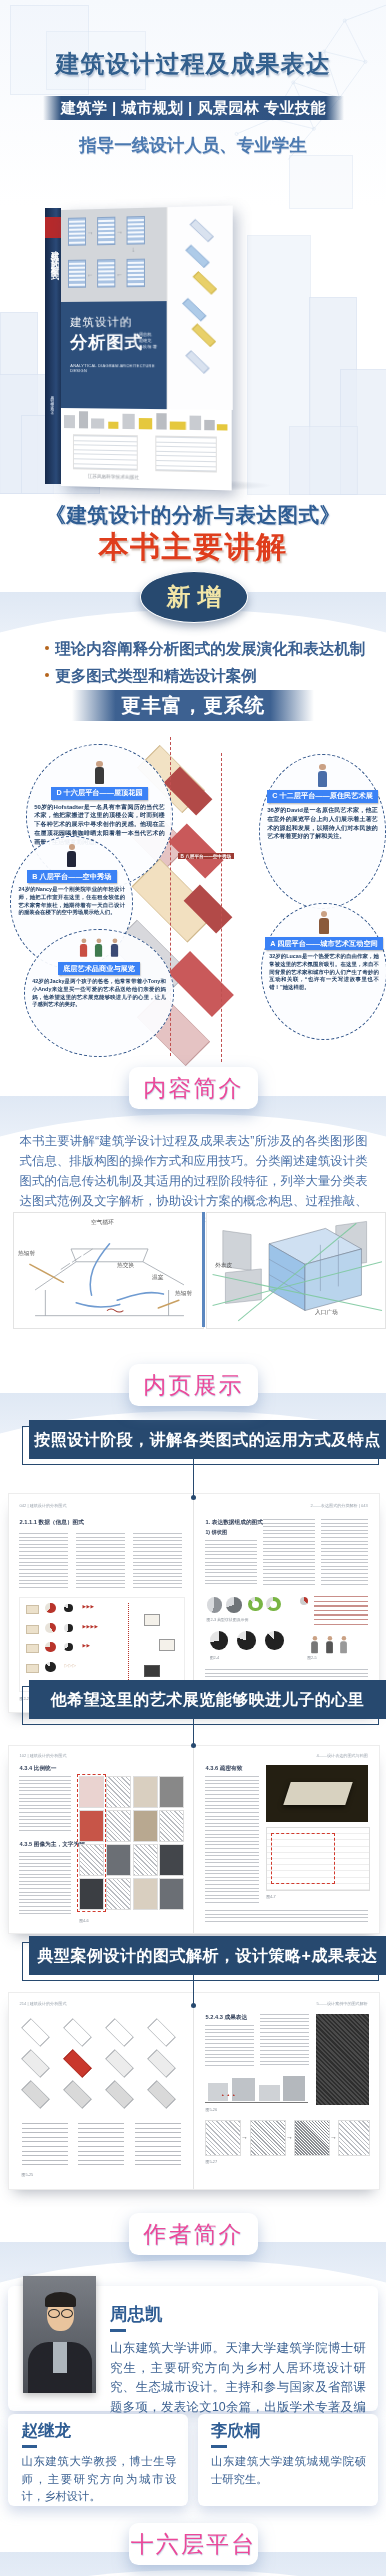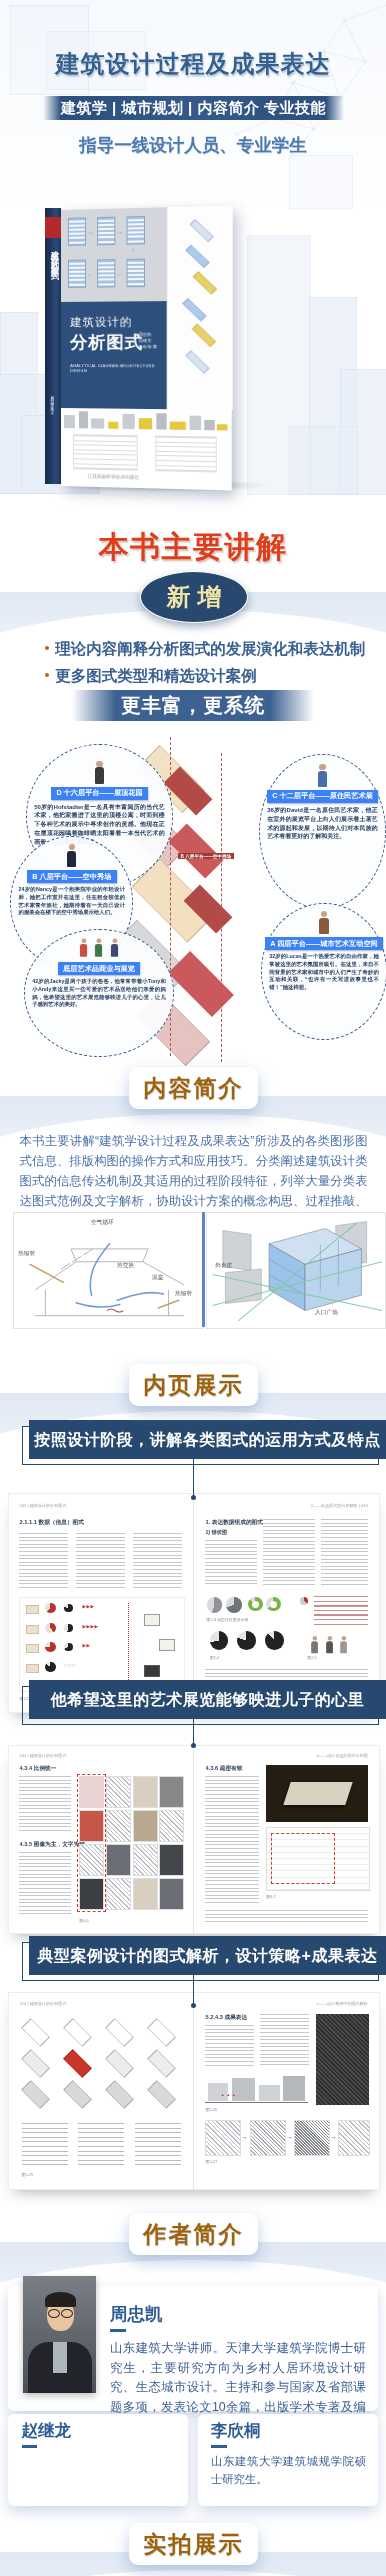--- a/index.html
+++ b/index.html
@@ -78,21 +78,21 @@
   .co-text{font-size:6px;line-height:8.8px;color:#1d3a5f;font-weight:bold;text-align:justify;margin:3.1px 7.2px 0 7.2px;}
   .fig{position:relative;width:11.3px;height:24px;display:inline-block;margin:0 2.1px;}
   .fig i{position:absolute;display:block;}
   .f-head{top:0;left:2.6px;width:6.2px;height:6.2px;border-radius:50%;background:#caa184;}
   .f-body{top:6.7px;left:1px;width:9.3px;height:16.5px;border-radius:3.1px 3.1px 1px 1px;background:#444;}
   .mini-label{position:absolute;background:#9c3a33;color:#fff;font-size:4.6px;font-weight:bold;
       padding:0.5px 2.6px;white-space:nowrap;z-index:5;}
   
   .sh-card{position:absolute;left:129px;width:129px;height:42px;background:#fff;border-radius:9.3px;
       box-shadow:0 6.2px 14.4px rgba(130,155,195,.5);text-align:center;line-height:42px;
-      font-size:23px;font-weight:bold;color:#a16207;letter-spacing:2.1px;z-index:5;
+      font-size:23px;font-weight:normal;color:#ec4899;letter-spacing:2.1px;z-index:5;
       text-shadow:0.5px 1px 1px rgba(150,175,210,.6);}
   
   .intro-p{left:19.6px;top:1131px;width:348px;font-size:12.4px;line-height:20px;color:#4a71a8;
       font-weight:500;text-align:justify;}
   .img-card{background:#fff;border:0.5px solid #e3e3e3;overflow:hidden;}
   .img-label{position:absolute;font-size:5.7px;color:#555;}
   .img-div{left:202px;top:1212px;width:3.1px;height:115px;background:#5b87c0;}
   
   .banner{position:absolute;left:29px;width:357px;height:39px;background:#27496f;color:#fff;
       font-size:16px;font-weight:bold;letter-spacing:0.5px;text-align:center;line-height:39px;z-index:4;}
@@ -140,21 +140,21 @@
           <circle cx="150" cy="160" r="3"></circle>
           <circle cx="190" cy="250" r="3"></circle>
         <circle cx="110" cy="230" r="3"></circle>
           <circle cx="40" cy="260" r="3"></circle>
       </g>
     </svg>
     <div class="abs hero-bg-box" style="left:10.3px;top:5.2px;width:77px;height:88px;opacity:.5;"></div>
     <div class="abs hero-bg-box" style="left:46px;top:31px;width:98px;height:57px;opacity:.4;"></div>
     <div class="abs hero-bg-box" style="left:289px;top:155px;width:62px;height:52px;opacity:.45;"></div>
     <div class="abs ctr hero-title">建筑设计过程及成果表达</div>
-    <div class="abs tagbar">建筑学 | 城市规划 | 内容简介 专业技能</div>
+    <div class="abs tagbar">建筑学 | 城市规划 | 风景园林 专业技能</div>
     <div class="abs ctr sub" style="top:133px;">指导一线设计人员、专业学生</div>
   </div>
 
   <div class="abs" style="left:0;top:204px;width:386px;height:289px;">
     <div class="abs sky-b" style="left:0;top:108px;width:36px;height:180px;"></div>
     <div class="abs sky-b" style="left:-5.2px;top:170px;width:57px;height:118px;"></div>
     <div class="abs sky-b" style="left:20.6px;top:211px;width:77px;height:77px;"></div>
     <div class="abs sky-b" style="left:247px;top:31px;width:62px;height:258px;opacity:.55;"></div>
     <div class="abs sky-b" style="left:309px;top:93px;width:46px;height:196px;"></div>
     <div class="abs sky-b" style="left:340px;top:165px;width:52px;height:124px;"></div>
@@ -200,20 +200,21 @@
       <div class="abs c-en">ANALYTICAL DIAGRAM ARCHITECTURE DESIGN</div>
     </div>
     <div class="abs c-sky"></div>
     <div class="abs c-bot">
       <div class="abs c-mini" style="left:12.4px;top:6.2px;width:62px;height:33px;"></div>
       <div class="abs c-mini" style="left:93px;top:6.2px;width:57px;height:33px;"></div>
       <div class="abs c-pub">江苏凤凰科学技术出版社</div>
     </div>
   </div>
 
+  <div class="abs ctr series">《建筑设计的分析与表达图式》</div>
   <div class="abs ctr reissue">本书主要讲解</div>
   <div class="abs arcband" style="top:592px;">
       <div class="arcdome"></div>
     </div>
   <div class="abs badge">新增</div>
   <div class="abs bullet" style="left:45px;top:666px;"><span class="bullet-dot"></span><span>更多图式类型和精选设计案例</span></div>
   <div class="abs bullet" style="left:45px;top:639px;"><span class="bullet-dot"></span><span>理论内容阐释分析图式的发展演化和表达机制</span></div>
   <div class="abs rich-banner">更丰富，更系统</div>
 
   <div class="abs" style="left:0;top:732px;width:386px;height:350px;">
@@ -505,25 +506,26 @@
     <div class="abs" style="left:5.2px;top:66px;width:64px;height:52px;border-radius:20.6px 20.6px 0 0;background:#23242a;"></div>
     <div class="abs" style="left:30px;top:66px;width:14.4px;height:31px;background:#aeb6bd;"></div>
   </div>
   <div class="aname" style="left:110px;top:2302px;">周忠凯</div>
   <div class="adash" style="left:110px;top:2329px;"></div>
   <div class="abio" style="left:110px;top:2339px;width:256px;">山东建筑大学讲师。天津大学建筑学院博士研究生，主要研究方向为乡村人居环境设计研究、生态城市设计。主持和参与国家及省部课题多项，发表论文10余篇，出版学术专著及编著3部。</div>
 
   <div class="acard" style="left:8.2px;top:2414px;width:180px;height:92px;"></div>
   <div class="aname" style="left:21.6px;top:2420px;font-size:16.5px;">赵继龙</div>
   <div class="adash" style="left:21.6px;top:2445px;"></div>
+  <div class="abio" style="left:21.6px;top:2453px;width:155px;font-size:11.3px;line-height:17.5px;">山东建筑大学教授，博士生导师，主要研究方向为城市设计，乡村设计。</div>
 
   <div class="acard" style="left:198px;top:2414px;width:180px;height:92px;"></div>
   <div class="aname" style="left:211px;top:2420px;font-size:16.5px;">李欣桐</div>
   <div class="adash" style="left:211px;top:2445px;"></div>
   <div class="abio" style="left:211px;top:2453px;width:155px;font-size:11.3px;line-height:17.5px;">山东建筑大学建筑城规学院硕士研究生。</div>
 
   <div class="abs arcband" style="top:2552px;">
       <div class="arcdome"></div>
     </div>
-  <div class="sh-card" style="top:2523px;">实拍展示</div>
+  <div class="sh-card" style="top:2523px;">十六层平台</div>
 
 </div>
 
 
 </body></html>

